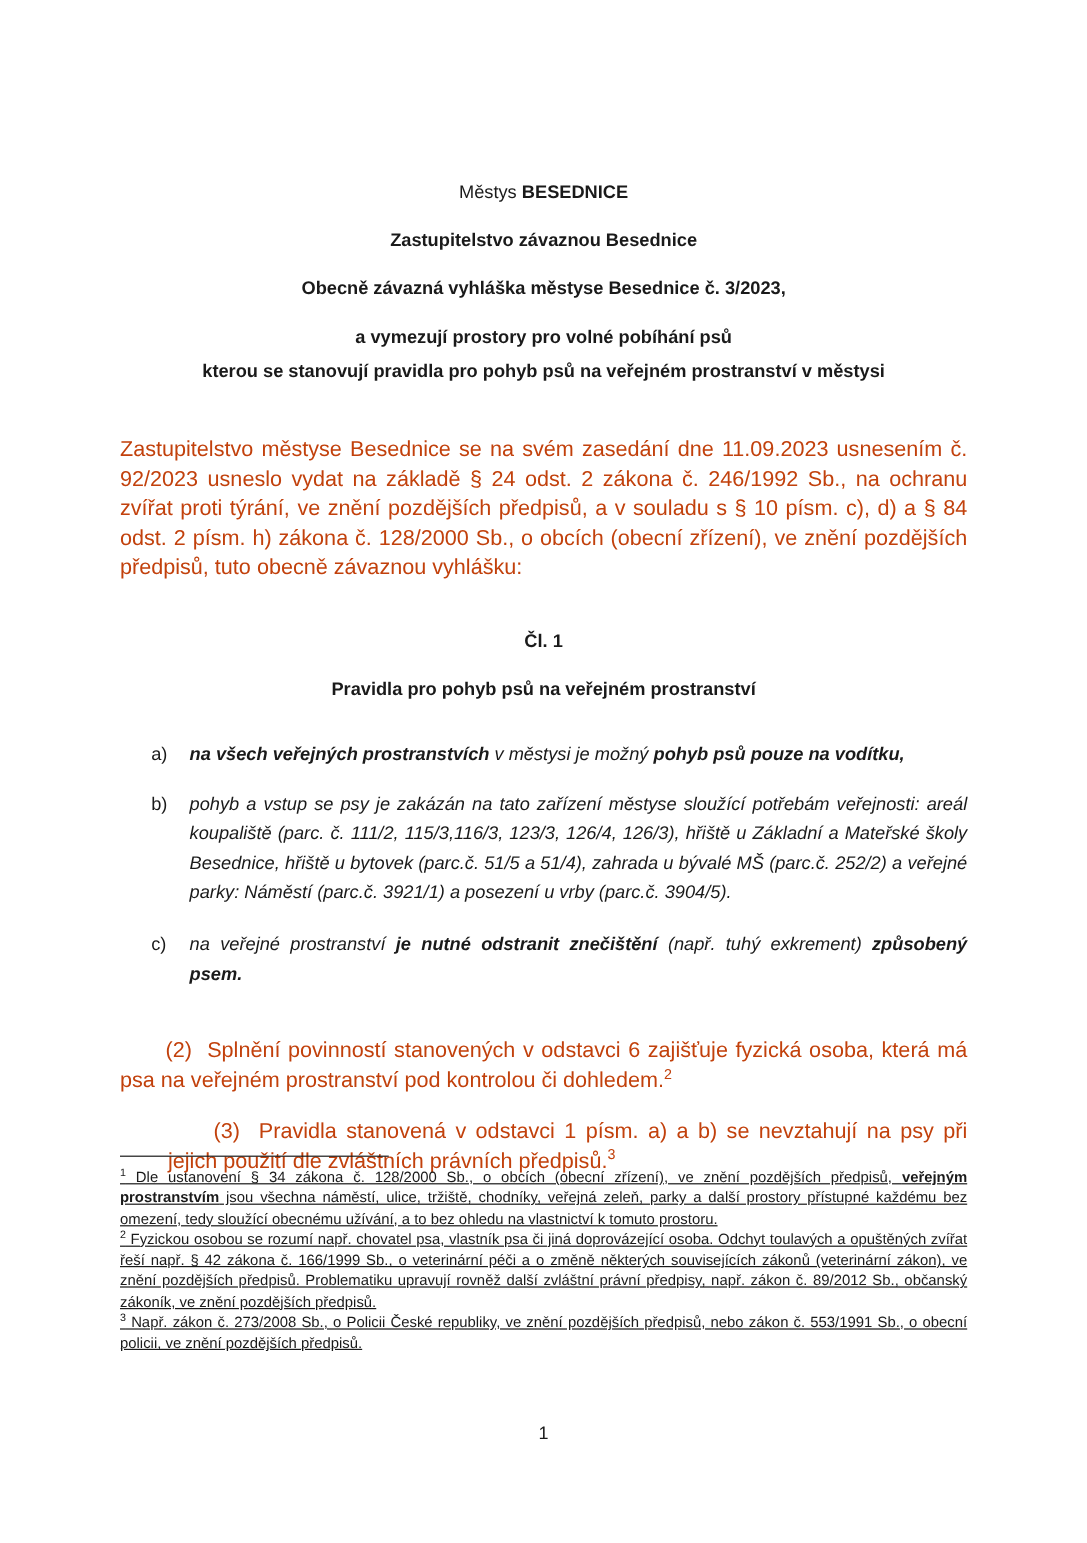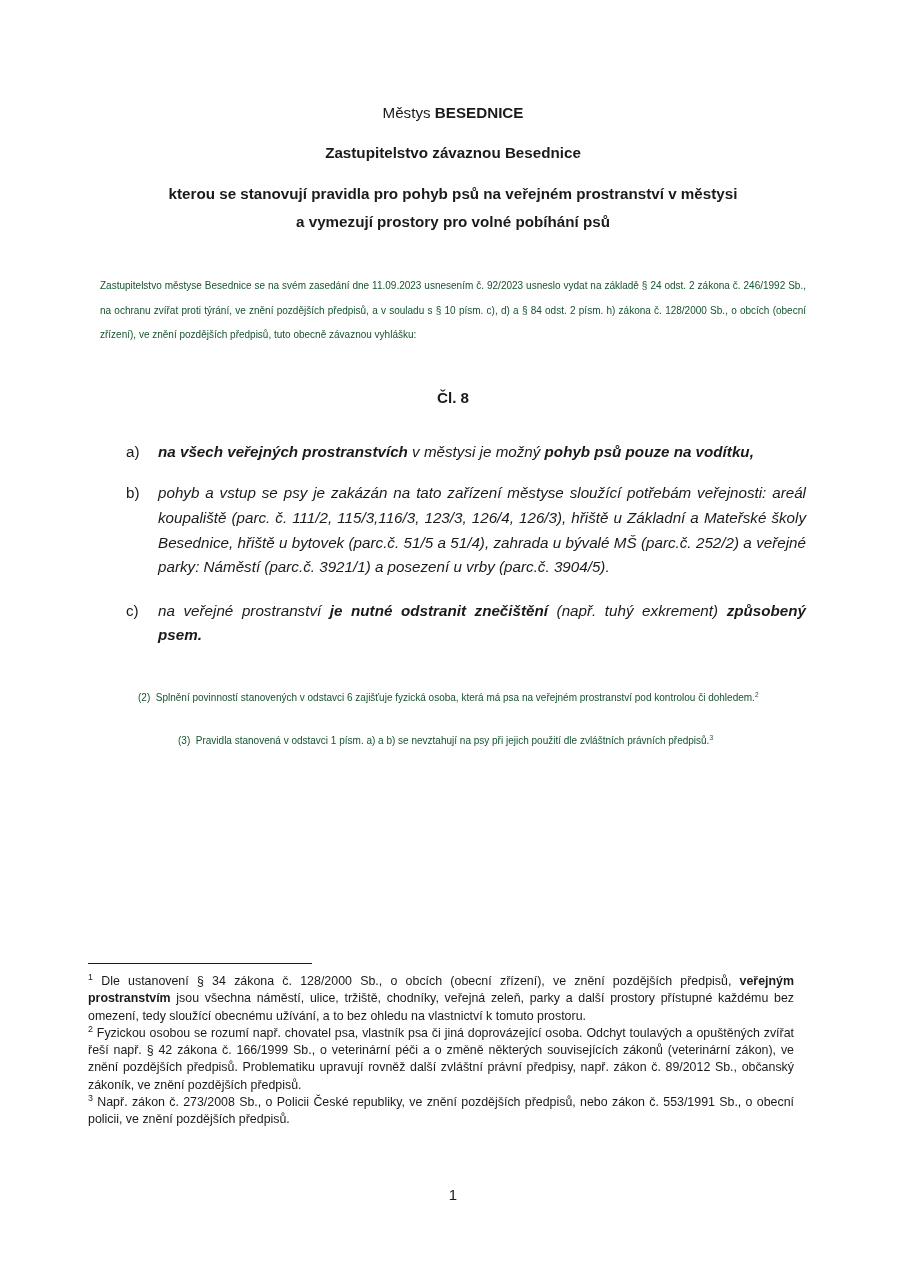--- a/index.html
+++ b/index.html
@@ -31,41 +31,42 @@
   
   .title-block {
     padding-top: 97px;
   }
   .title-line {
     text-align: center;
     font-size: 15.2px;
     line-height: 31px;
     font-weight: bold;
     color: #1a1a1a;
+    margin-top: 48px;
   }
   .title-line.t1 {
     font-weight: normal;
   }
   .title-line.t1 .strong {
     font-weight: bold;
   }
   .title-line.t2 { margin-top: 9px; }
   .title-line.t3 { margin-top: 9px; }
   .title-line.t4 {
     margin-top: 12px;
     line-height: 28px;
   }
 
   
   .body-para {
-    font-size: 10px;
+    font-size: 18px;
     line-height: 24.6px;
     text-align: justify;
     text-justify: inter-word;
-    color: #14532d;
+    color: #c2410c;
   }
   .p-intro {
     margin-top: 38px;
   }
   .indent {
     text-indent: 38px;
   }
 
   
   .art-num {
@@ -118,23 +119,24 @@
 
   sup {
     font-size: 0.66em;
     vertical-align: super;
     line-height: 0;
   }
 
   
   .footnotes {
     position: absolute;
-    left: 88px;
+    left: 100px;
     top: 963px;
     width: 706px;
+    text-decoration: underline;
   }
   .fn-rule {
     width: 224px;
     height: 0;
     border-top: 1.3px solid #1a1a1a;
     margin-bottom: 9px;
   }
   .fn {
     font-size: 12.4px;
     line-height: 17.3px;
@@ -162,30 +164,32 @@
 
 <div class="page">
 
   <div class="content">
 
     <div class="title-block">
       <div class="title-line t1"><span>Městys </span><span class="strong">BESEDNICE</span></div>
 
       <div class="title-line t2">Zastupitelstvo závaznou Besednice</div>
 
+      <div class="title-line t3">Obecně závazná vyhláška městyse Besednice č. 3/2023,</div>
 
       <div class="title-line t4">
+        <div>a vymezují prostory pro volné pobíhání psů</div>
         <div>kterou se stanovují pravidla pro pohyb psů na veřejném prostranství v městysi</div>
-        <div>a vymezují prostory pro volné pobíhání psů</div>
       </div>
     </div>
 
     <div class="body-para p-intro">Zastupitelstvo městyse Besednice se na svém zasedání dne 11.09.2023 usnesením č. 92/2023 usneslo vydat na základě § 24 odst. 2 zákona č. 246/1992 Sb., na ochranu zvířat proti týrání, ve znění pozdějších předpisů, a v souladu s § 10 písm. c), d) a § 84 odst. 2 písm. h) zákona č. 128/2000 Sb., o obcích (obecní zřízení), ve znění pozdějších předpisů, tuto obecně závaznou vyhlášku:</div>
 
-    <div class="art-num">Čl. 8</div>
+    <div class="art-num">Čl. 1</div>
+    <div class="art-title">Pravidla pro pohyb psů na veřejném prostranství</div>
 
 
     <div class="letter-list">
 
       <div class="letter-item li-a">
         <div class="letter-marker">a)</div>
         <div class="letter-text"><b>na všech veřejných prostranstvích</b><span> v městysi je možný </span><b>pohyb psů pouze na vodítku,</b></div>
       </div>
 
       <div class="letter-item li-b">

